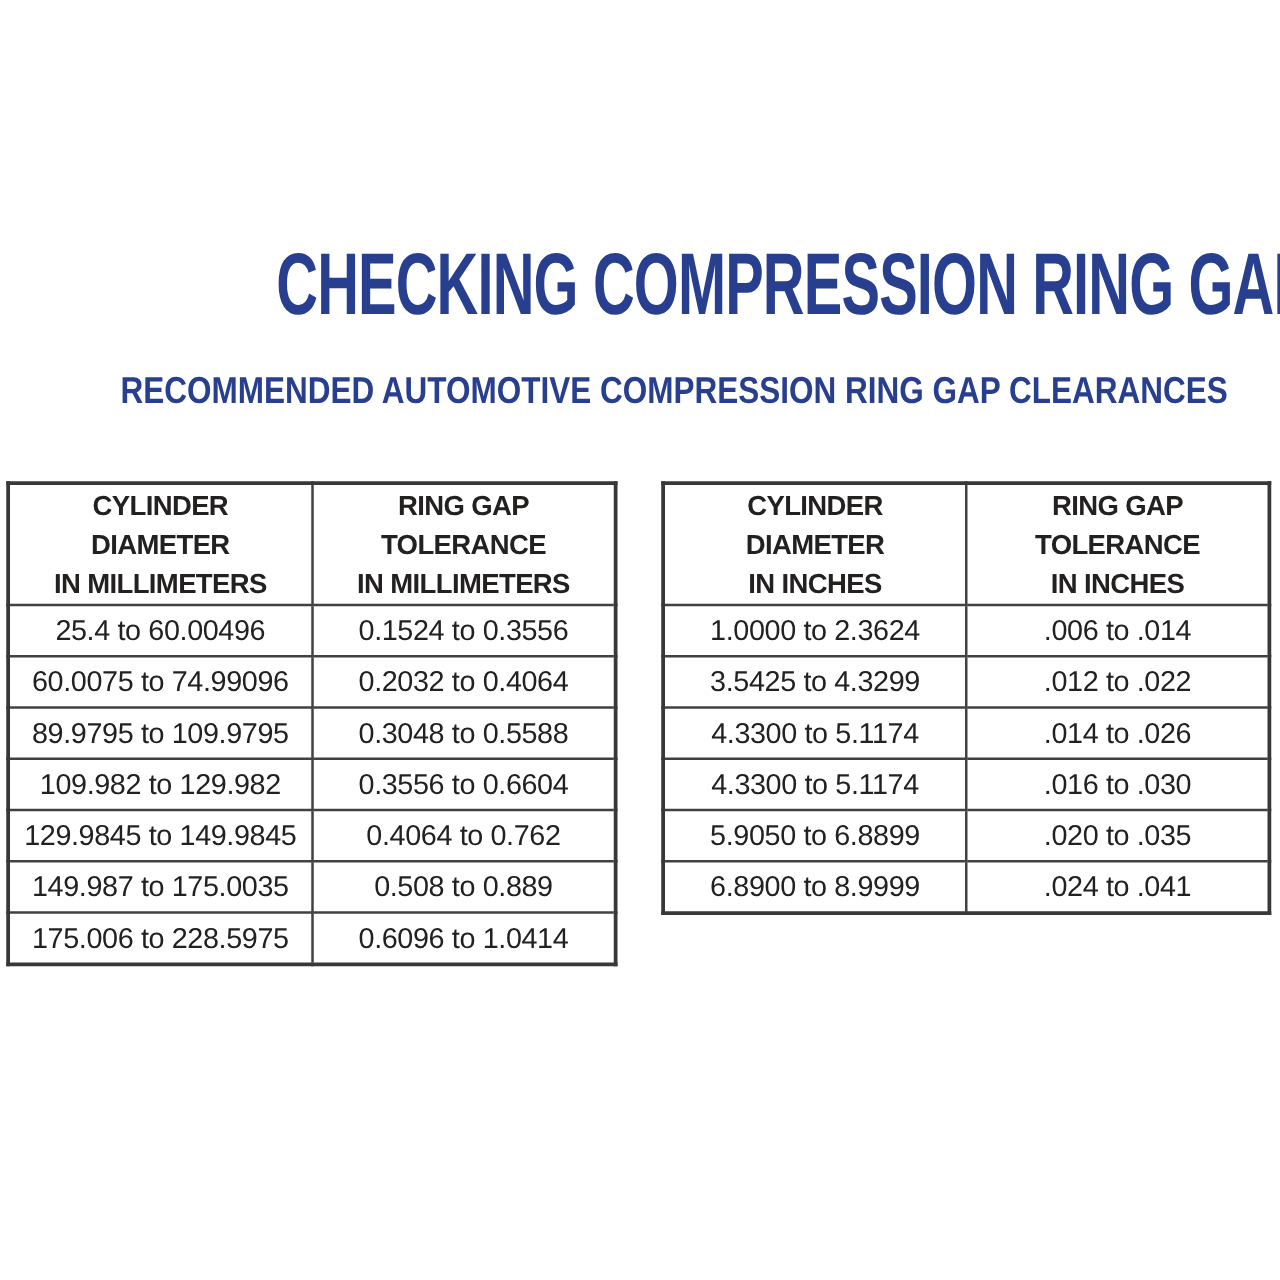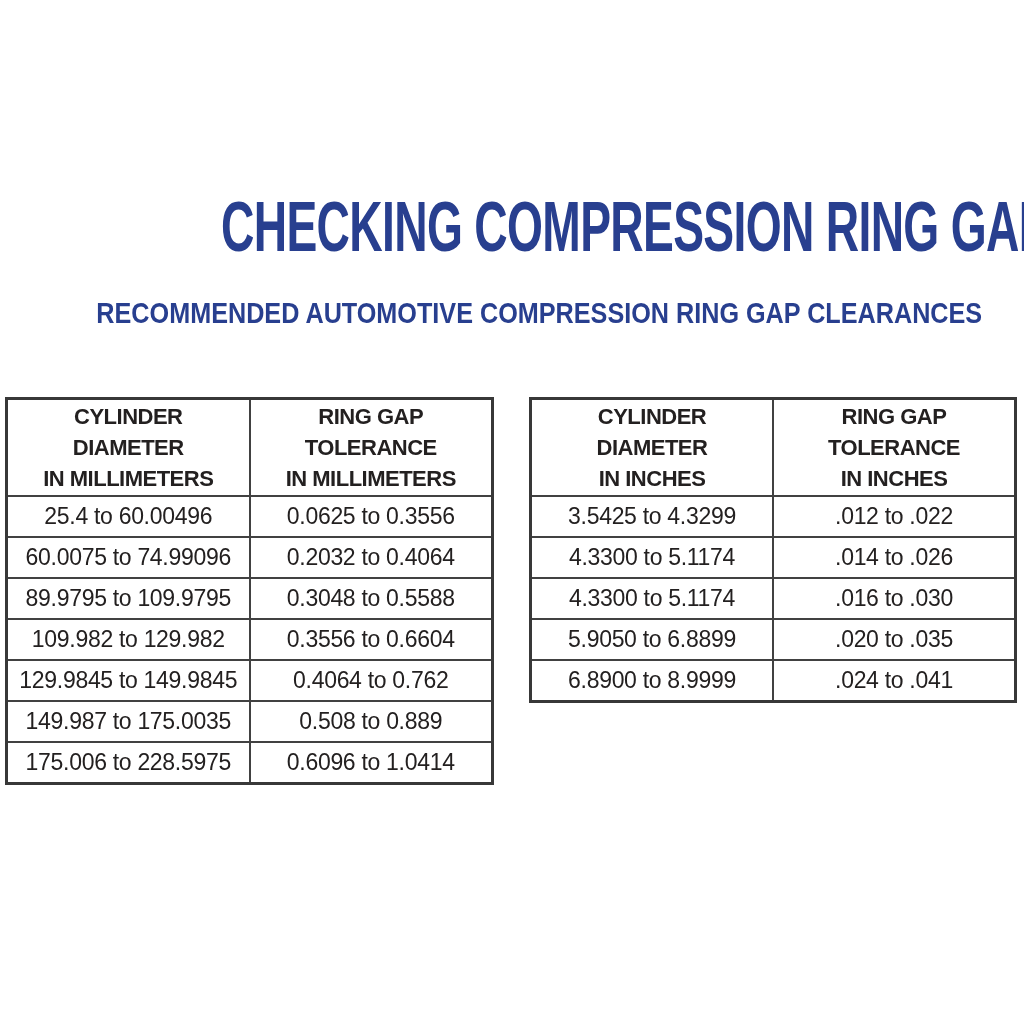--- a/index.html
+++ b/index.html
@@ -45,21 +45,20 @@
     font-weight:bold;
     color:var(--heading-blue);
   }
   
   table.spec{
     position:absolute;top:385px;
     border-collapse:collapse;
     table-layout:fixed;
     background:#fff;
     border:3px solid var(--table-outer);
-    margin-top:12px;
   }
   table.spec.metric{left:5px;width:489px;}
   table.spec.imperial{left:529px;width:488px;}
   table.spec th, table.spec td{
     border:2px solid var(--table-border);
     text-align:center;
     vertical-align:middle;
     color:var(--table-text);
     padding:0 4px;
     overflow:hidden;
@@ -99,21 +98,21 @@
 DIAMETER
 IN MILLIMETERS</th>
         <th>RING GAP
 TOLERANCE
 IN MILLIMETERS</th>
       </tr>
     </thead>
     <tbody>
         <tr>
           <td>25.4 to 60.00496</td>
-          <td>0.0625 to 0.3556</td>
+          <td>0.1524 to 0.3556</td>
         </tr>
         <tr>
           <td>60.0075 to 74.99096</td>
           <td>0.2032 to 0.4064</td>
         </tr>
         <tr>
           <td>89.9795 to 109.9795</td>
           <td>0.3048 to 0.5588</td>
         </tr>
         <tr>
@@ -141,20 +140,24 @@
         <th>CYLINDER
 DIAMETER
 IN INCHES</th>
         <th>RING GAP
 TOLERANCE
 IN INCHES</th>
       </tr>
     </thead>
     <tbody>
         <tr>
+          <td>1.0000 to 2.3624</td>
+          <td>.006 to .014</td>
+        </tr>
+        <tr>
           <td>3.5425 to 4.3299</td>
           <td>.012 to .022</td>
         </tr>
         <tr>
           <td>4.3300 to 5.1174</td>
           <td>.014 to .026</td>
         </tr>
         <tr>
           <td>4.3300 to 5.1174</td>
           <td>.016 to .030</td>

